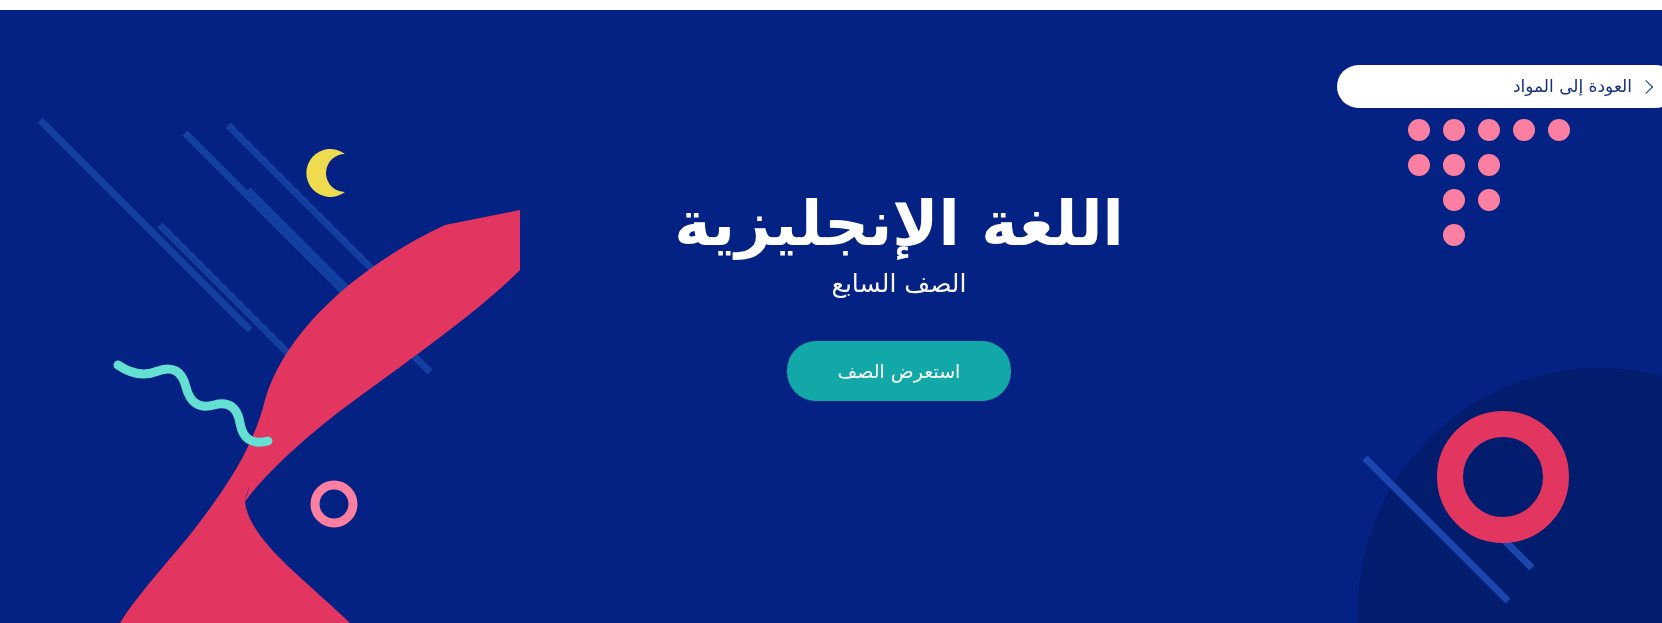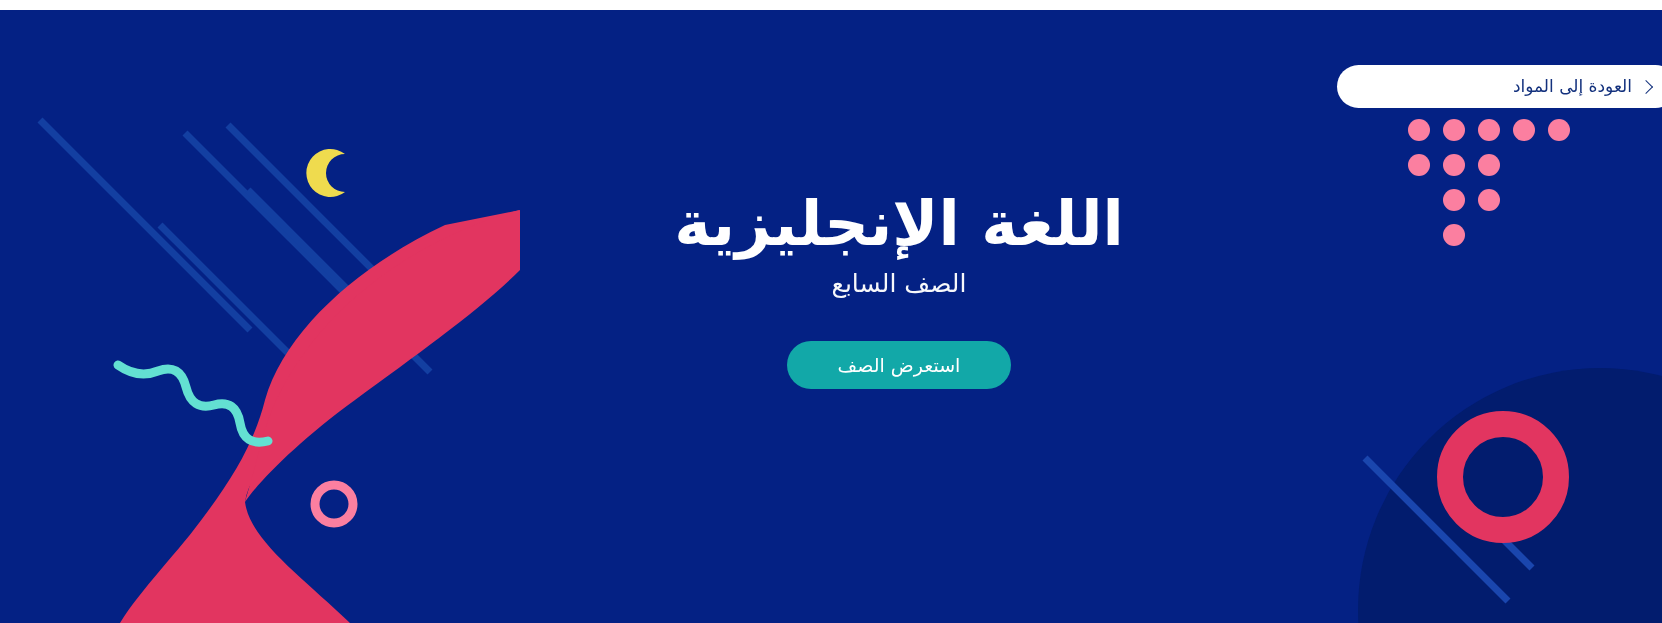--- a/index.html
+++ b/index.html
@@ -117,21 +117,21 @@
     margin-top: 42px;
     display: flex;
     justify-content: center;
   }
 
   .cta-btn {
     display: inline-flex;
     align-items: center;
     justify-content: center;
     min-width: 224px;
-    height: 48px;
+    height: 60px;
     padding: 0 34px;
     box-sizing: border-box;
     background: #12A8A8;
     color: #ffffff;
     font-size: 19px;
     border: none;
     border-radius: 29px;
     cursor: pointer;
     font-family: inherit;
     line-height: 1;

